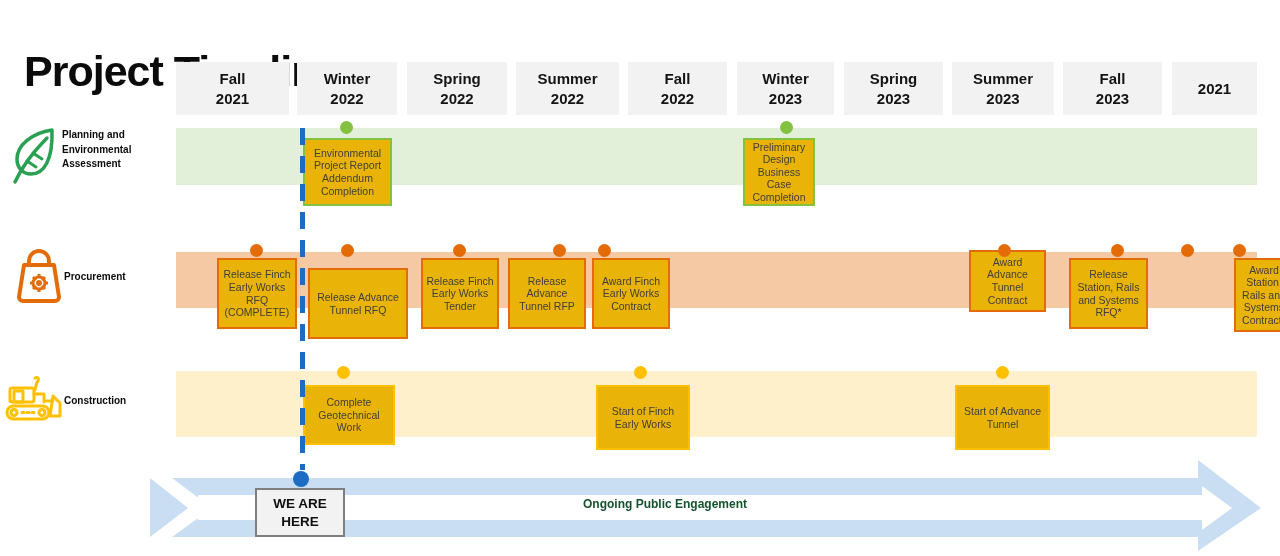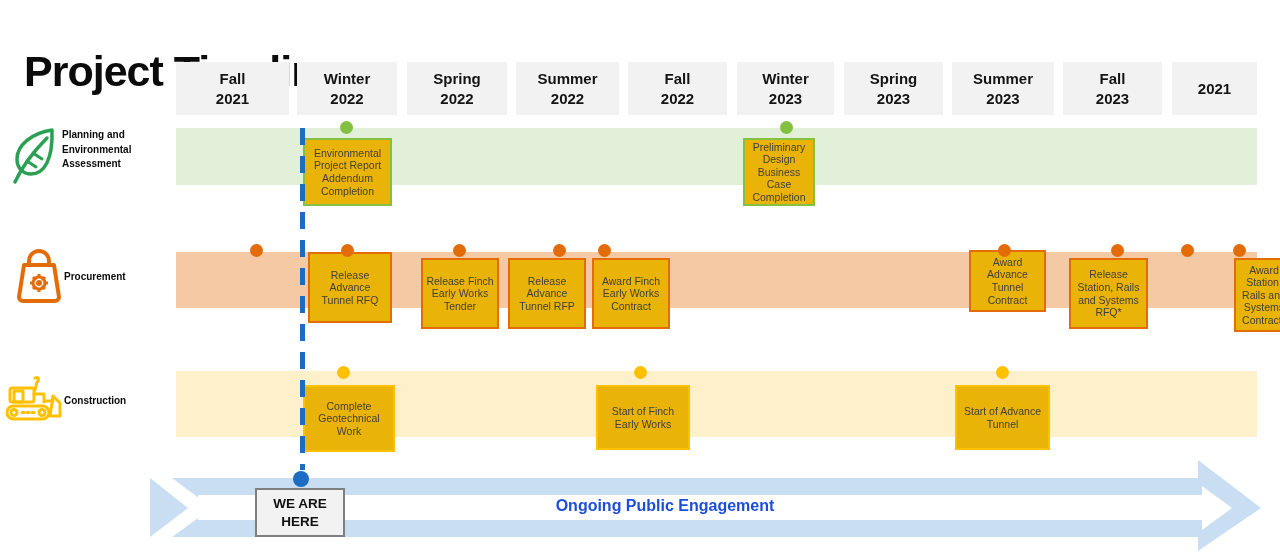--- a/index.html
+++ b/index.html
@@ -39,21 +39,21 @@
   
   #dash-line{left:300px;top:128px;width:5px;height:342px;z-index:5;
     background:repeating-linear-gradient(to bottom,#1b6cc2 0 17px,transparent 17px 28px);}
   #now-dot{left:293px;top:471px;width:16px;height:16px;border-radius:50%;background:#1b6cc2;z-index:7;}
 
   
   #arrow-svg{left:0;top:0;width:1280px;height:556px;z-index:1;}
   #we-are-here{left:255px;top:488px;width:90px;height:49px;background:#f2f2f2;border:2.5px solid #7f7f7f;
     display:flex;align-items:center;justify-content:center;text-align:center;font-weight:700;font-size:13.5px;
     line-height:1.3;z-index:6;box-sizing:border-box;}
-  #ongoing{left:490px;top:497px;width:350px;text-align:center;font-weight:700;font-size:16px;color:#1d4ed8;z-index:2;}
+  #ongoing{left:490px;top:497px;width:350px;text-align:center;font-weight:700;font-size:12px;color:#14532d;z-index:2;}
 
   .icon{z-index:2;}
 </style>
 </head>
 <body>
 
 <div id="canvas">
 
   <div id="title" class="abs">Project Timeline</div>
 
@@ -137,21 +137,24 @@
   <div class="abs rowlabel" style="left:64px;top:270px;width:120px">Procurement</div>
   <div class="abs rowlabel" style="left:64px;top:394px;width:120px">Construction</div>
 
   <div class="abs ms green" style="left:303px;top:138px;width:89px;height:68px">
       <span>Environmental Project Report Addendum Completion</span>
     </div>
   <div class="abs ms green" style="left:743px;top:138px;width:72px;height:68px">
       <span>Preliminary Design Business Case Completion</span>
     </div>
 
-  <div class="abs ms orange" style="left:308px;top:252px;width:84px;height:71px">
+  <div class="abs ms orange" style="left:217px;top:258px;width:80px;height:71px">
+      <span>Release Finch Early Works RFQ (COMPLETE)</span>
+    </div>
+  <div class="abs ms orange" style="left:308px;top:268px;width:100px;height:71px">
       <span>Release Advance Tunnel RFQ</span>
     </div>
   <div class="abs ms orange" style="left:421px;top:258px;width:78px;height:71px">
       <span>Release Finch Early Works Tender</span>
     </div>
   <div class="abs ms orange" style="left:592px;top:258px;width:78px;height:71px">
       <span>Award Finch Early Works Contract</span>
     </div>
   <div class="abs ms orange" style="left:508px;top:258px;width:78px;height:71px">
       <span>Release Advance Tunnel RFP</span>
@@ -159,21 +162,21 @@
   <div class="abs ms orange" style="left:969px;top:250px;width:77px;height:62px">
       <span>Award Advance Tunnel Contract</span>
     </div>
   <div class="abs ms orange" style="left:1069px;top:258px;width:79px;height:71px">
       <span>Release Station, Rails and Systems RFQ*</span>
     </div>
   <div class="abs ms orange" style="left:1234px;top:258px;width:60px;height:74px">
       <span>Award Station, Rails and Systems Contract*</span>
     </div>
 
-  <div class="abs ms yellow" style="left:303px;top:385px;width:92px;height:67px">
+  <div class="abs ms yellow" style="left:303px;top:385px;width:92px;height:60px">
       <span>Complete Geotechnical Work</span>
     </div>
   <div class="abs ms yellow" style="left:596px;top:385px;width:94px;height:65px">
       <span>Start of Finch Early Works</span>
     </div>
   <div class="abs ms yellow" style="left:955px;top:385px;width:95px;height:65px">
       <span>Start of Advance Tunnel</span>
     </div>
 
   <div class="abs dot green" style="left:340px;top:121px"></div>

